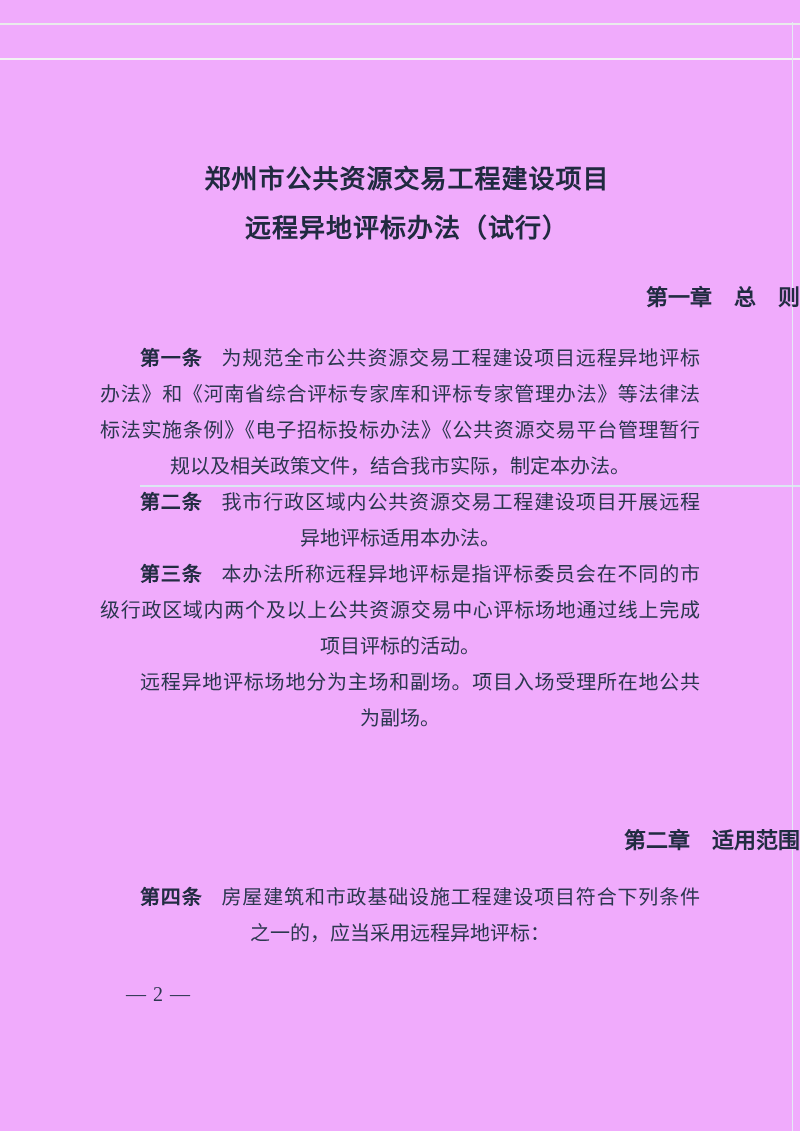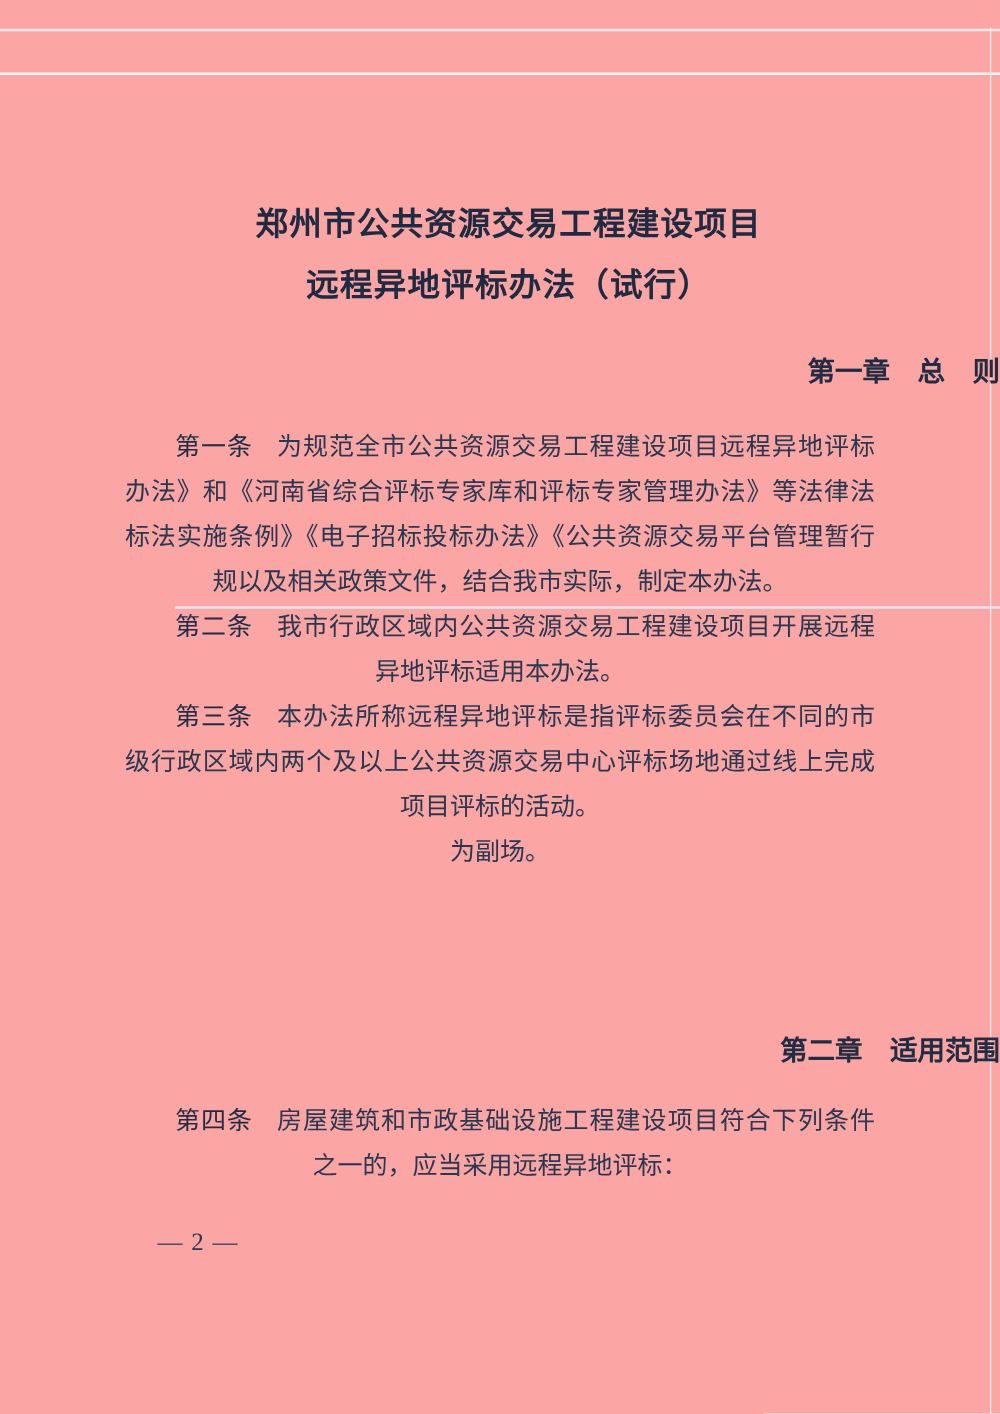--- a/index.html
+++ b/index.html
@@ -4,21 +4,21 @@
 <style>
   html, body {
     margin: 0;
     padding: 0;
     background: #ffffff;
   }
   .page {
     position: relative;
     width: 800px;
     height: 1131px;
-    background: #fca5a5;
+    background: #f0abfc;
     overflow: hidden;
     font-family: "Liberation Serif", "DejaVu Serif", serif;
   }
 
   
   .artifact-band-1 {
     position: absolute;
     top: 23px; left: 0; right: 0; height: 2px;
     background: #e9ebeb;
   }
@@ -86,21 +86,21 @@
     white-space: normal;
     text-align: justify;
     text-align-last: justify;
     -moz-text-align-last: justify;
   }
   .bline.indent {
     text-indent: 2em;
   }
   .term {
     font-family: "Liberation Sans", "DejaVu Sans", sans-serif;
-    font-weight: normal;
+    font-weight: bold;
     color: #222c42;
     margin-right: 0.95em;
   }
 
   
   .page-number {
     position: absolute;
     top: 980px; left: 126px;
     font-size: 20px;
     line-height: 28px;
@@ -132,20 +132,21 @@
     <div class="bline full">标法实施条例》《电子招标投标办法》《公共资源交易平台管理暂行</div>
     <div class="bline">规以及相关政策文件，结合我市实际，制定本办法。</div>
 
     <div class="bline full indent"><span class="term">第二条</span><span>我市行政区域内公共资源交易工程建设项目开展远程</span></div>
     <div class="bline">异地评标适用本办法。</div>
 
     <div class="bline full indent"><span class="term">第三条</span><span>本办法所称远程异地评标是指评标委员会在不同的市</span></div>
     <div class="bline full">级行政区域内两个及以上公共资源交易中心评标场地通过线上完成</div>
     <div class="bline">项目评标的活动。</div>
 
+    <div class="bline full indent">远程异地评标场地分为主场和副场。项目入场受理所在地公共</div>
     <div class="bline">为副场。</div>
 
   </div>
 
   <div class="chapter-heading chapter-2">第二章　适用范围</div>
 
   <div class="body-block body-block-2">
     <div class="bline full indent"><span class="term">第四条</span><span>房屋建筑和市政基础设施工程建设项目符合下列条件</span></div>
     <div class="bline">之一的，应当采用远程异地评标：</div>
   </div>

